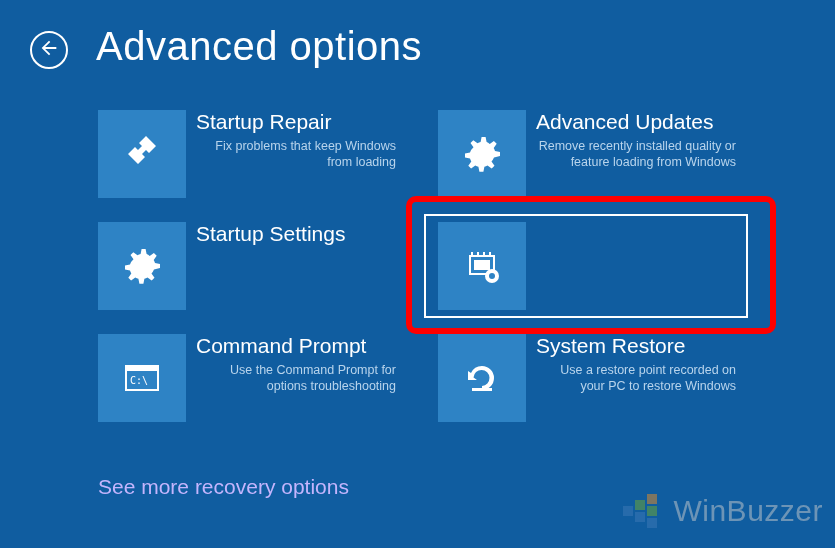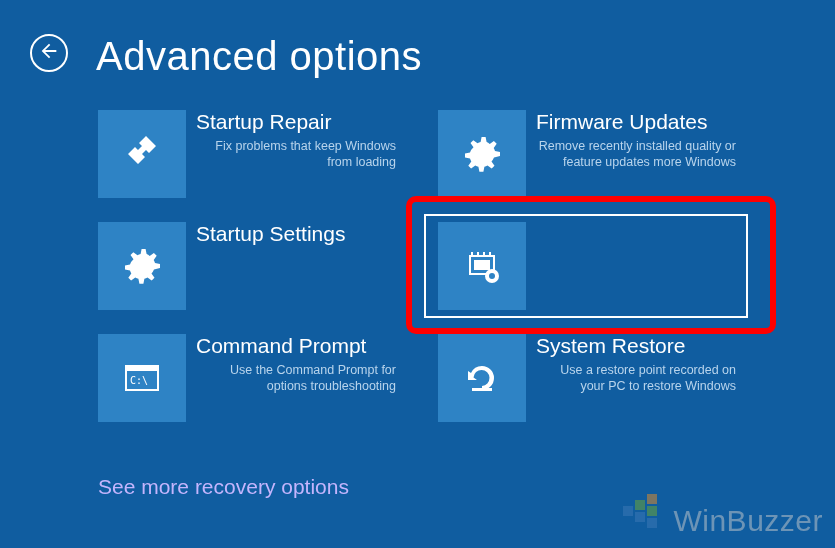--- a/index.html
+++ b/index.html
@@ -6,23 +6,23 @@
   html, body { width: 835px; height: 548px; overflow: hidden; }
   body {
     background: #105da0;
     font-family: "Segoe UI Light", "Segoe UI", Arial, sans-serif;
     color: #ffffff;
     position: relative;
   }
   .header {
     position: absolute;
     left: 30px;
-    top: 34px;
+    top: 24px;
     display: flex;
-    align-items: flex-start;
+    align-items: flex-end;
     gap: 28px;
   }
   .back-btn {
     width: 38px; height: 38px;
     border: 2.5px solid #ffffff;
     border-radius: 50%;
     display: flex; align-items: center; justify-content: center;
     cursor: pointer;
   }
   .back-btn svg { width: 22px; height: 22px; fill: #ffffff; }
@@ -89,21 +89,21 @@
     font-size: 21px;
     font-weight: 300;
     color: #c4b5fd;
     cursor: pointer;
   }
   .watermark {
     position: absolute;
     right: 12px;
     bottom: 10px;
     display: flex;
-    align-items: flex-end;
+    align-items: center;
     gap: 6px;
     opacity: 0.55;
   }
   .watermark-text {
     font-family: "Segoe UI", Arial, sans-serif;
     font-size: 30px;
     font-weight: 400;
     color: #b9c2c9;
     letter-spacing: 0.5px;
   }
@@ -137,22 +137,22 @@
     </div>
   </div>
 
   <div class="tile">
     <div class="tile-icon">
       <svg viewBox="0 0 48 48">
           <path d="M24 16a8 8 0 100 16 8 8 0 000-16zm0 12a4 4 0 110-8 4 4 0 010 8zM42 26v-4l-5-1a13 13 0 00-1.3-3.1l3-4.2-2.8-2.8-4.2 3A13 13 0 0028.6 12l-1-5h-4l-1 5a13 13 0 00-3.1 1.3l-4.2-3-2.8 2.8 3 4.2A13 13 0 0012 22.4l-5 1v4l5 1a13 13 0 001.3 3.1l-3 4.2 2.8 2.8 4.2-3a13 13 0 003.1 1.3l1 5h4l1-5a13 13 0 003.1-1.3l4.2 3 2.8-2.8-3-4.2A13 13 0 0036 27.6z"></path>
         </svg>
     </div>
     <div class="tile-text">
-      <div class="tile-title">Firmware Updates</div>
-      <div class="tile-desc">Remove recently installed quality or feature updates more Windows</div>
+      <div class="tile-title">Advanced Updates</div>
+      <div class="tile-desc">Remove recently installed quality or feature loading from Windows</div>
     </div>
   </div>
 
   <div class="tile">
     <div class="tile-icon">
       <svg viewBox="0 0 48 48">
           <path d="M24 16a8 8 0 100 16 8 8 0 000-16zm0 12a4 4 0 110-8 4 4 0 010 8zM42 26v-4l-5-1a13 13 0 00-1.3-3.1l3-4.2-2.8-2.8-4.2 3A13 13 0 0028.6 12l-1-5h-4l-1 5a13 13 0 00-3.1 1.3l-4.2-3-2.8 2.8 3 4.2A13 13 0 0012 22.4l-5 1v4l5 1a13 13 0 001.3 3.1l-3 4.2 2.8 2.8 4.2-3a13 13 0 003.1 1.3l1 5h4l1-5a13 13 0 003.1-1.3l4.2 3 2.8-2.8-3-4.2A13 13 0 0036 27.6z"></path>
         </svg>
     </div>
     <div class="tile-text">

